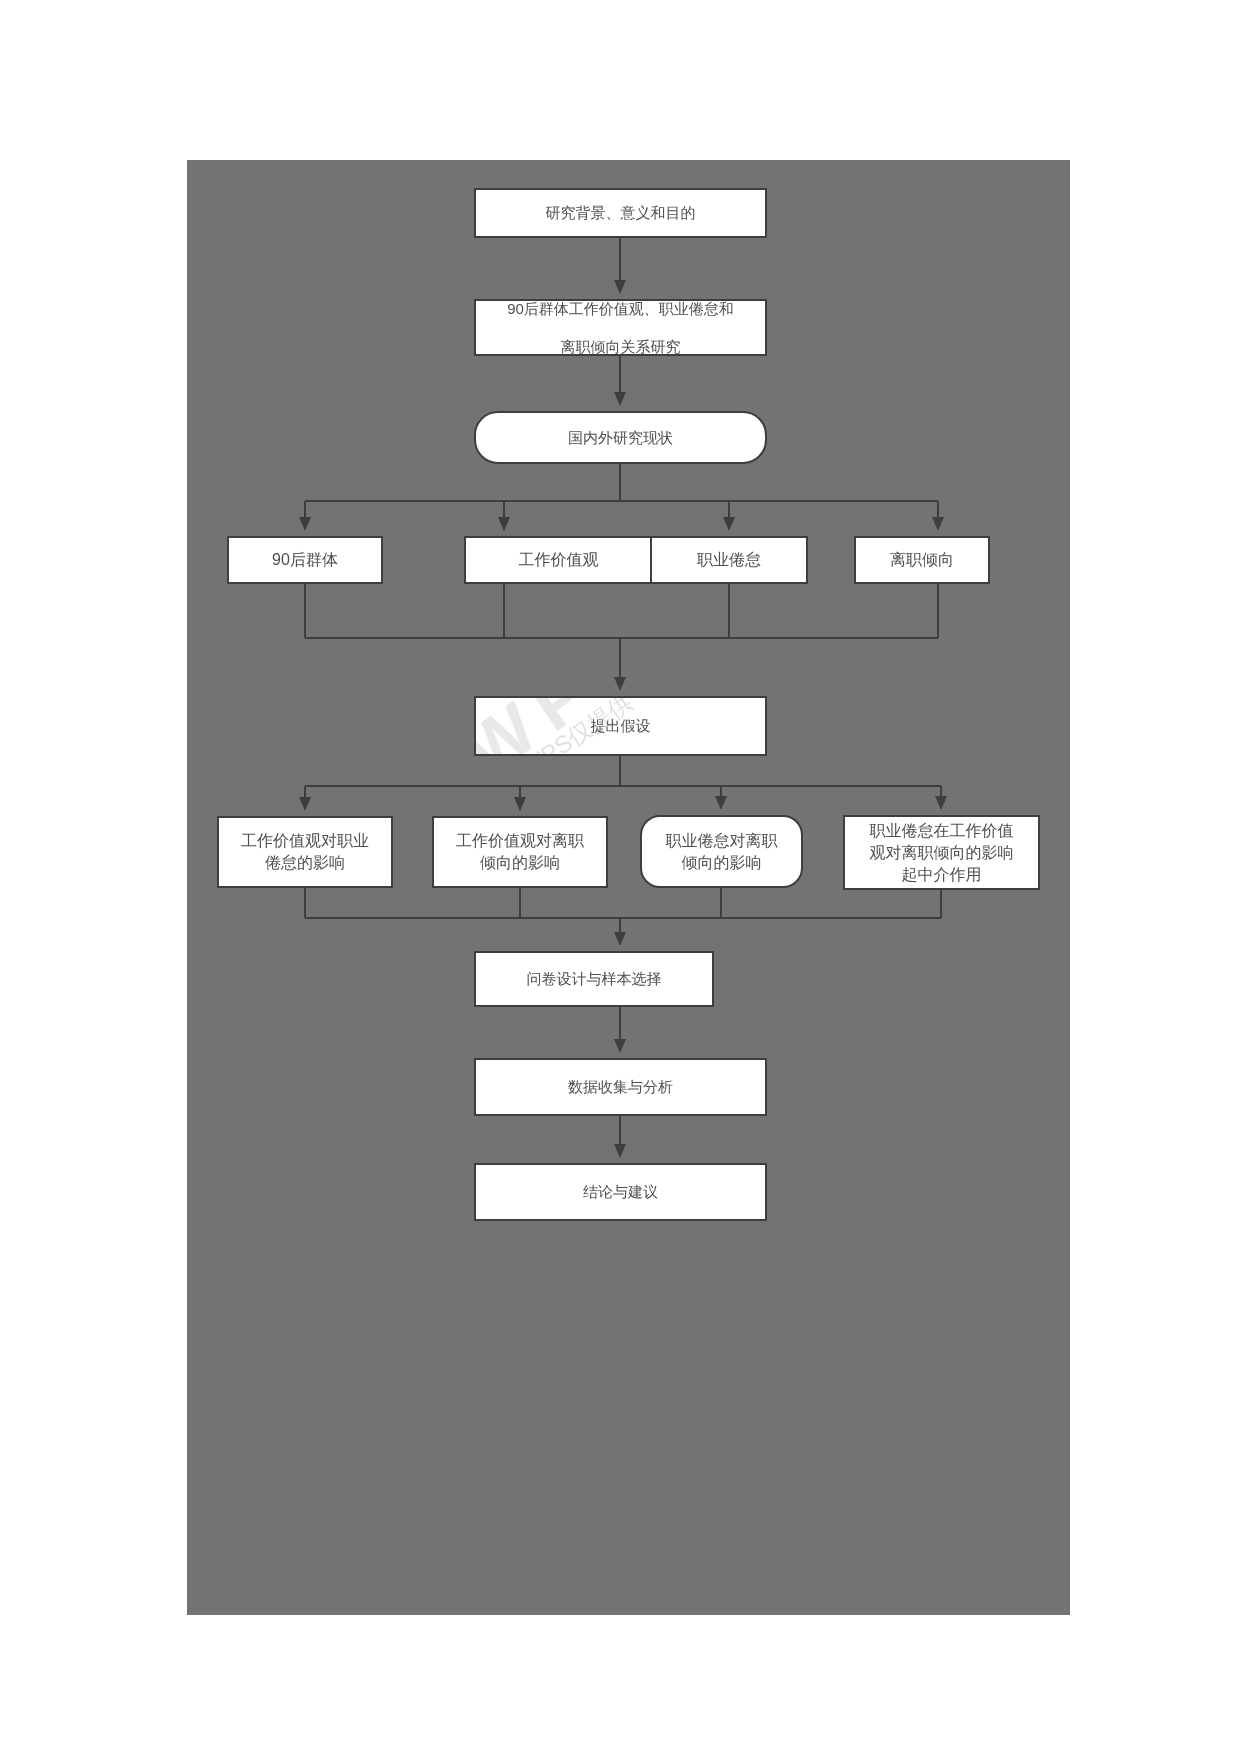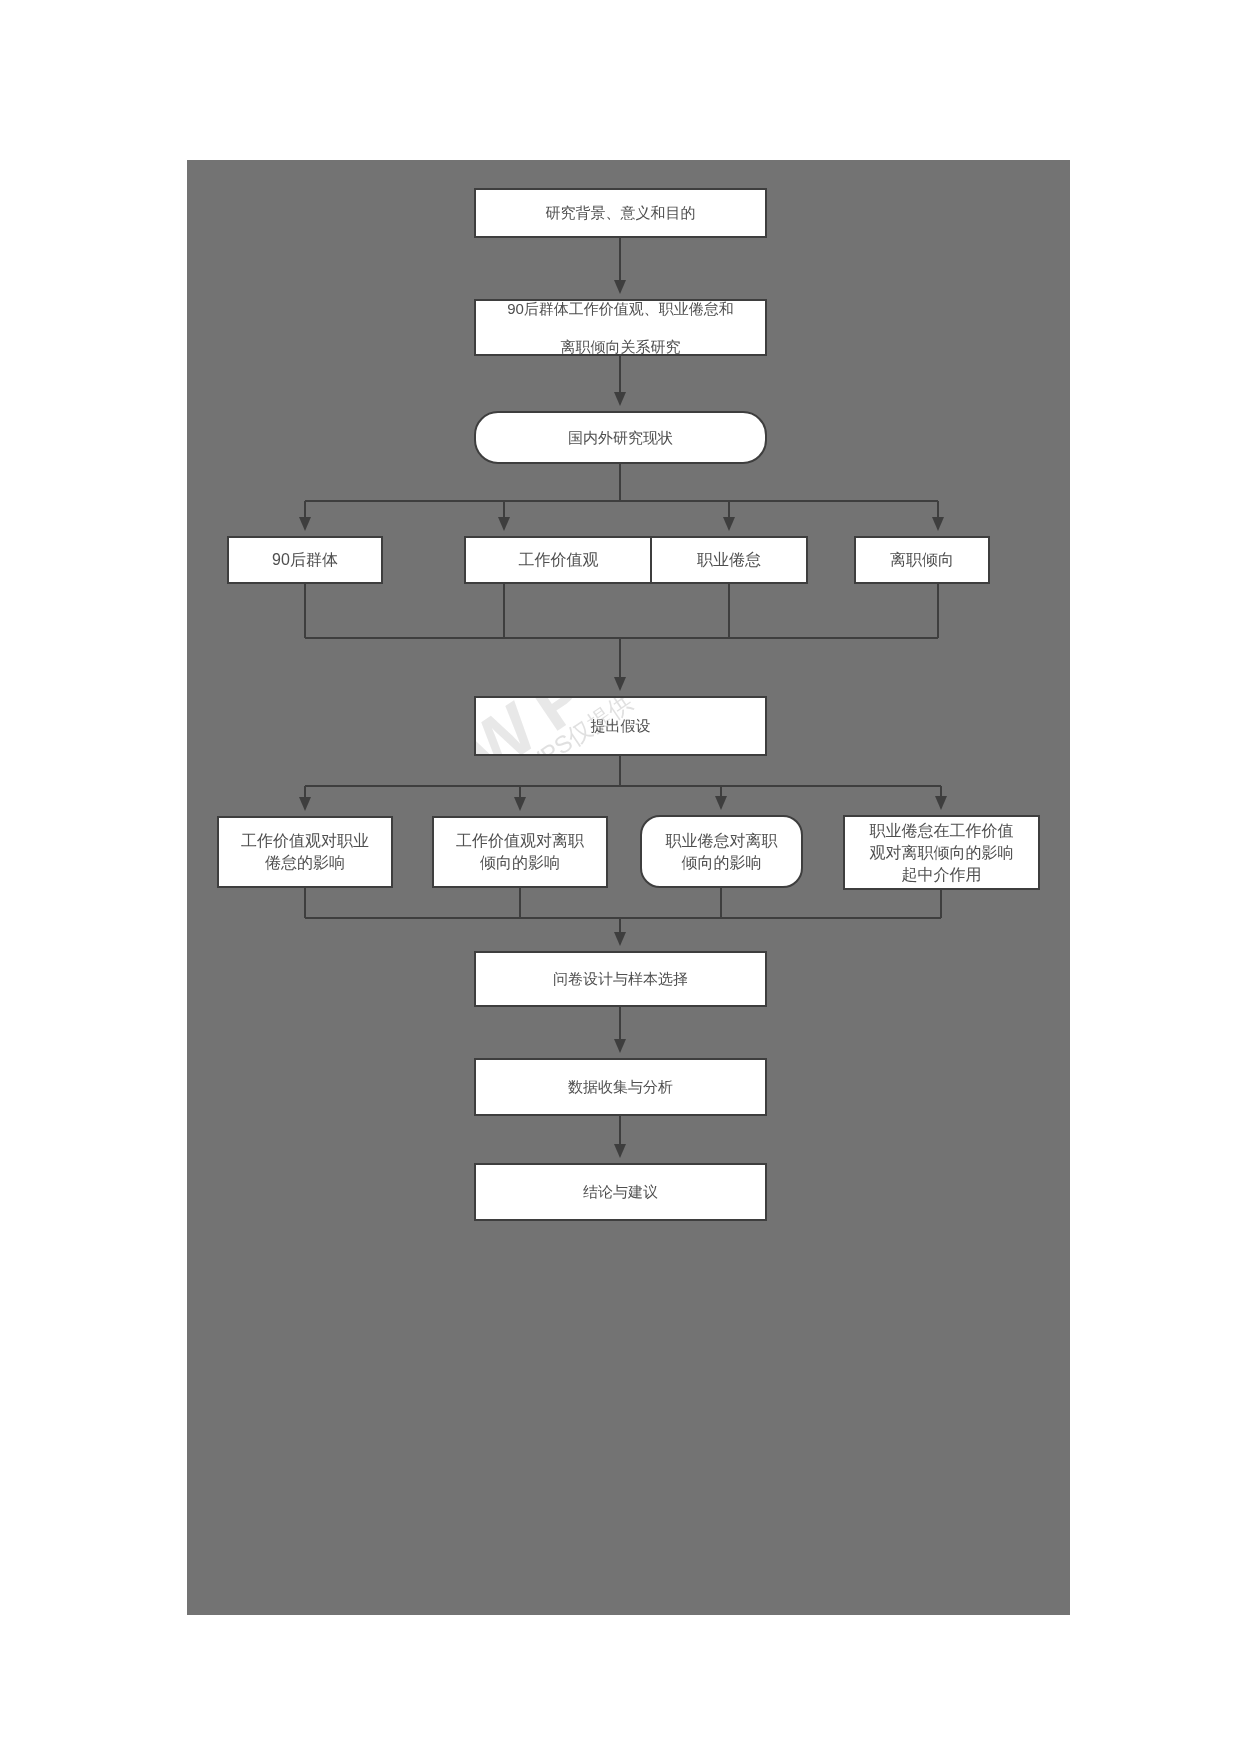--- a/index.html
+++ b/index.html
@@ -45,21 +45,21 @@
     line-height: 22px;
     z-index: 2;
   }
   .node.small { font-size: 16px; }
   .node .ln { display: block; position: relative; z-index: 2; }
   
   .n-background { left: 287px; top: 28px;  width: 293px; height: 50px; }
   .n-topic      { left: 287px; top: 139px; width: 293px; height: 57px; gap: 16px; }
   .n-literature { left: 287px; top: 251px; width: 293px; height: 53px; border-radius: 24px; }
   .n-hypothesis { left: 287px; top: 536px; width: 293px; height: 60px; overflow: hidden; }
-  .n-survey     { left: 287px; top: 791px; width: 293px; height: 56px; }
+  .n-survey     { left: 287px; top: 791px; width: 240px; height: 56px; }
   .n-analysis   { left: 287px; top: 898px; width: 293px; height: 58px; }
   .n-conclusion { left: 287px; top: 1003px; width: 293px; height: 58px; }
   
   .n-group90    { left: 40px;  top: 376px; width: 156px; height: 48px; }
   .n-workvalues { left: 237px; top: 376px; width: 189px; height: 48px; margin-left: 40px; }
   .n-burnout    { left: 463px; top: 376px; width: 158px; height: 48px; }
   .n-turnover   { left: 667px; top: 376px; width: 136px; height: 48px; }
   
   .n-h1 { left: 30px;  top: 656px; width: 176px; height: 72px; }
   .n-h2 { left: 245px; top: 656px; width: 176px; height: 72px; }

